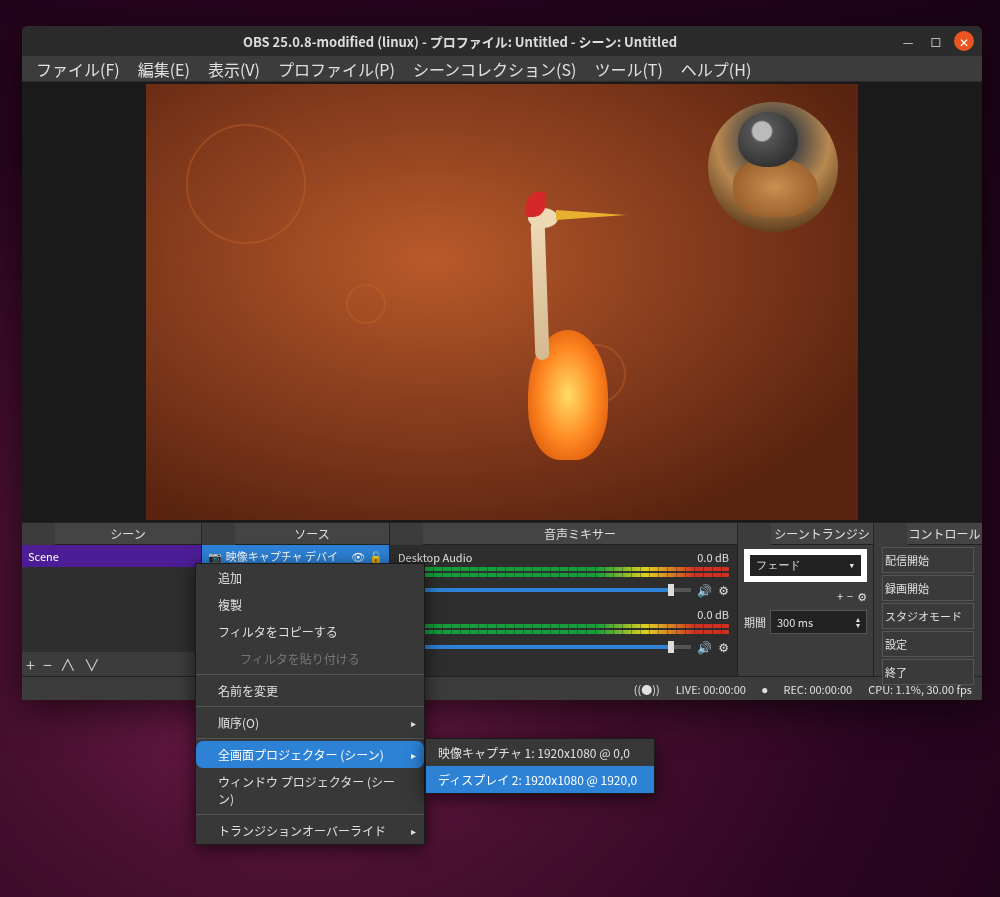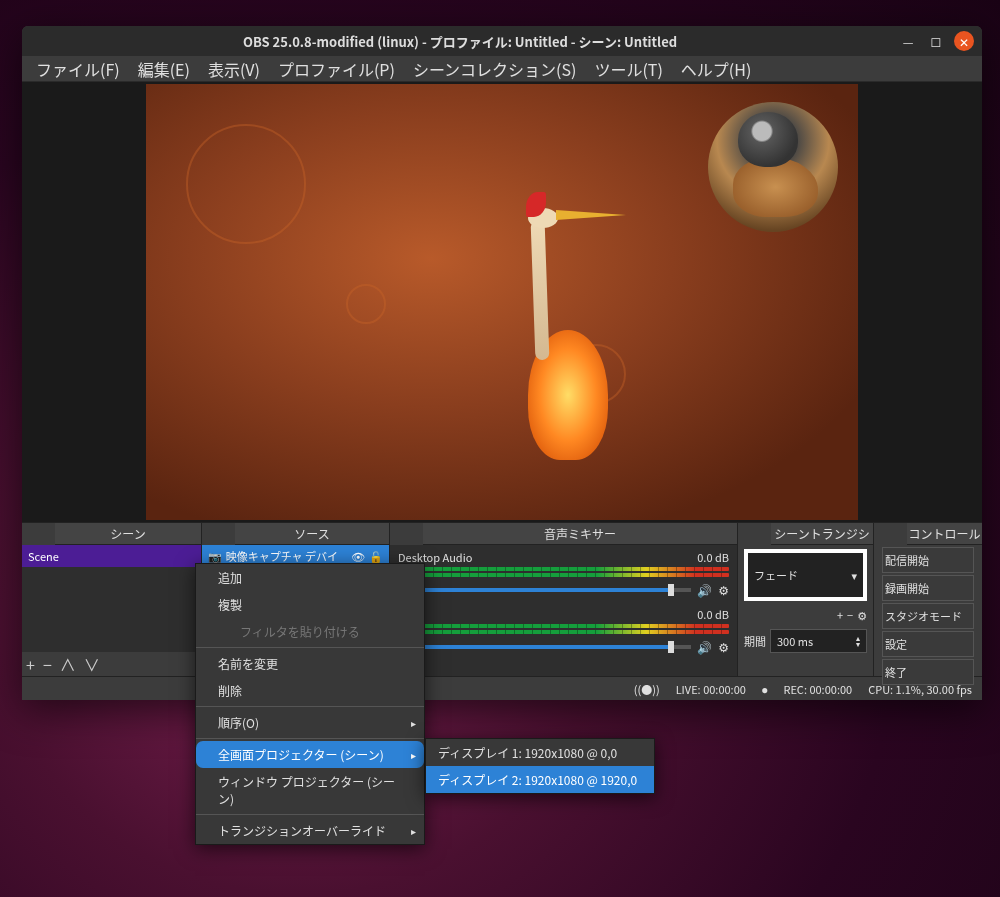--- a/index.html
+++ b/index.html
@@ -131,21 +131,21 @@
 .mixer-track { padding: 4px 8px; }
 .mixer-label { font-size: 11px; display:flex; justify-content:space-between;}
 .meter { height: 4px; background: linear-gradient(90deg, #159e3c 0%, #159e3c 60%, #e0d020 75%, #d03020 90%); margin-top:2px; border-radius:1px; position:relative;}
 .meter::after{content:''; position:absolute; left:0;top:0;bottom:0; right:0; background: repeating-linear-gradient(90deg, transparent 0, transparent 8px, rgba(0,0,0,0.3) 8px, rgba(0,0,0,0.3) 9px);}
 .slider-row { display:flex; align-items:center; gap:6px; margin-top:4px;}
 .slider { flex:1; height:4px; background:#555; position:relative;}
 .slider-fill { position:absolute; left:0; top:0; bottom:0; background:#2d82d6;}
 .slider-thumb { position:absolute; top:-4px; width:6px; height:12px; background:#ddd;}
 .icon-btn { cursor:default; }
 .trans-body { padding: 4px 6px; display:flex; flex-direction:column; gap:6px;}
-.combo { background:#222; border:4px solid #ffffff; padding:14px 6px; display:flex; justify-content:space-between; align-items:center; font-size:11px;}
+.combo { background:#222; border:6px solid #ffffff; padding:3px 6px; display:flex; justify-content:space-between; align-items:center; font-size:11px;font-family:Liberation Mono, monospace;}
 .trans-row { display:flex; align-items:center; gap:4px; font-size:11px;}
 .spinbox { background:#222; border:1px solid #555; padding:3px 6px; flex:1; display:flex; justify-content:space-between; align-items:center;}
 .ctl-btn { background:#3a3a3a; border:1px solid #555; text-align:left; padding:4px 2px; margin:2px 8px; font-size:11px;}
 .statusbar {
   height: 24px; background:#3c3c3c; border-top:1px solid #222;
   display:flex; align-items:center; justify-content:flex-end; padding: 0 10px; gap: 16px;
   font-size: 11px;
 }
 .context-menu {
   position: absolute;
@@ -326,28 +326,28 @@
     <span>LIVE: 00:00:00</span>
     <span>⏺</span>
     <span>REC: 00:00:00</span>
     <span>CPU: 1.1%, 30.00 fps</span>
   </div>
 </div>
 
 <div class="context-menu" id="ctx">
     <div class="ctx-item">追加</div>
     <div class="ctx-item">複製</div>
+    <div class="ctx-item">フィルタをコピーする</div>
     <div class="ctx-item disabled">フィルタを貼り付ける</div>
     <div class="ctx-sep"></div>
     <div class="ctx-item">名前を変更</div>
-    <div class="ctx-item">削除</div>
     <div class="ctx-sep"></div>
     <div class="ctx-item">順序(O)<span class="ctx-arrow">▸</span></div>
     <div class="ctx-sep"></div>
     <div class="ctx-item highlight">全画面プロジェクター (シーン)<span class="ctx-arrow">▸</span></div>
     <div class="ctx-item">ウィンドウ プロジェクター (シーン)</div>
     <div class="ctx-sep"></div>
     <div class="ctx-item">トランジションオーバーライド<span class="ctx-arrow">▸</span></div>
   </div>
 <div class="submenu" id="sub">
-    <div class="sub-item">ディスプレイ 1: 1920x1080 @ 0,0</div>
+    <div class="sub-item">映像キャプチャ 1: 1920x1080 @ 0,0</div>
     <div class="sub-item highlight">ディスプレイ 2: 1920x1080 @ 1920,0</div>
   </div>
 
 </body></html>

